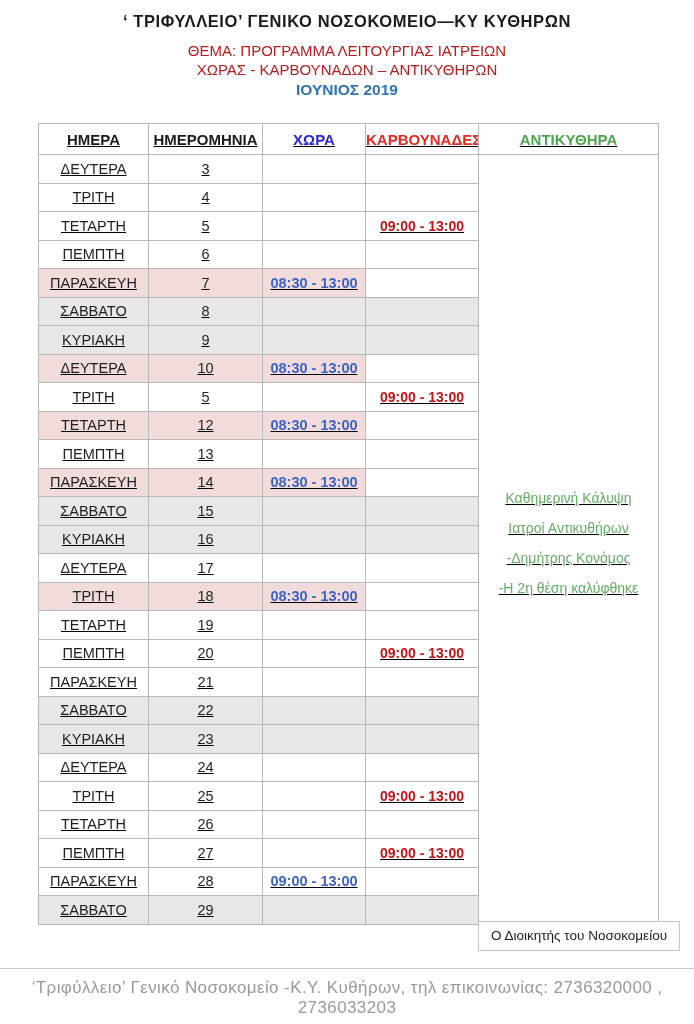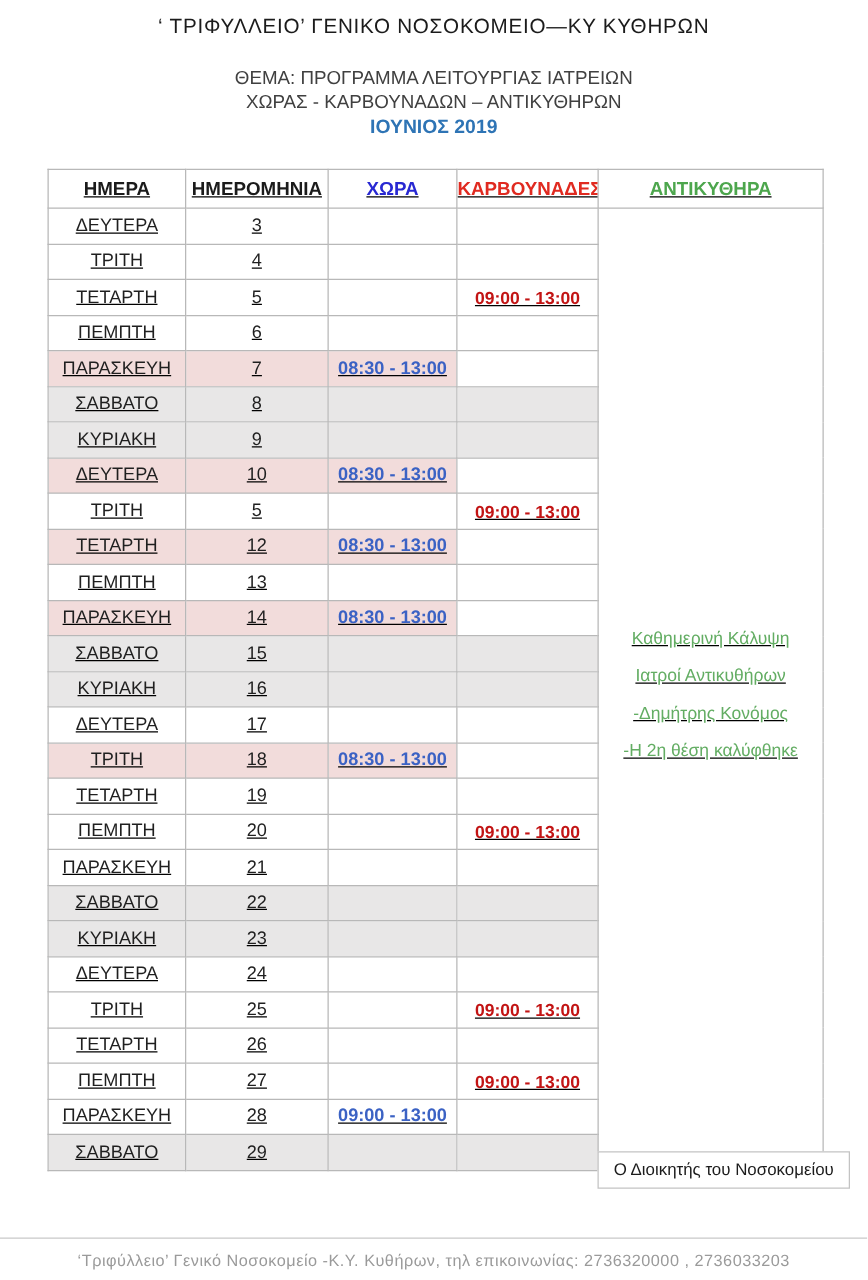--- a/index.html
+++ b/index.html
@@ -10,27 +10,27 @@
     position: relative;
     width: 694px;
     height: 1024px;
     background: #ffffff;
     overflow: hidden;
   }
 
   .doc-header { padding-top: 12px; text-align: center; color: #1a1a1a; }
   .title-main {
     font-size: 16.5px;
-    font-weight: normal;
+    font-weight: bold;
     letter-spacing: 0.6px;
     color: #1b1b1b;
-    margin-bottom: 22px;
+    margin-bottom: 10px;
     text-align: center;
   }
-  .title-sub { font-size: 15px; color: #404040; line-height: 19px; }
+  .title-sub { font-size: 15px; color: #b91c1c; line-height: 19px; }
   .title-month {
     font-size: 15.5px;
     font-weight: bold;
     color: var(--month_blue);
     margin-top: 2px;
   }
 
   table.schedule {
     border-collapse: collapse;
     table-layout: fixed;
@@ -97,21 +97,21 @@
     position: absolute;
     left: 0;
     bottom: 6px;
     width: 100%;
     border-top: 1px solid #c9c9c9;
     padding-top: 9px;
     text-align: center;
   }
   .footer-text {
     color: var(--footer_gray);
-    font-size: 13px;
+    font-size: 17px;
     letter-spacing: 0.4px;
   }
 </style>
 </head>
 <body>
 
 <div class="page">
 
   <div class="doc-header">
     <div class="title-main">‘ ΤΡΙΦΥΛΛΕΙΟ’ ΓΕΝΙΚΟ ΝΟΣΟΚΟΜΕΙΟ—ΚΥ ΚΥΘΗΡΩΝ</div>

